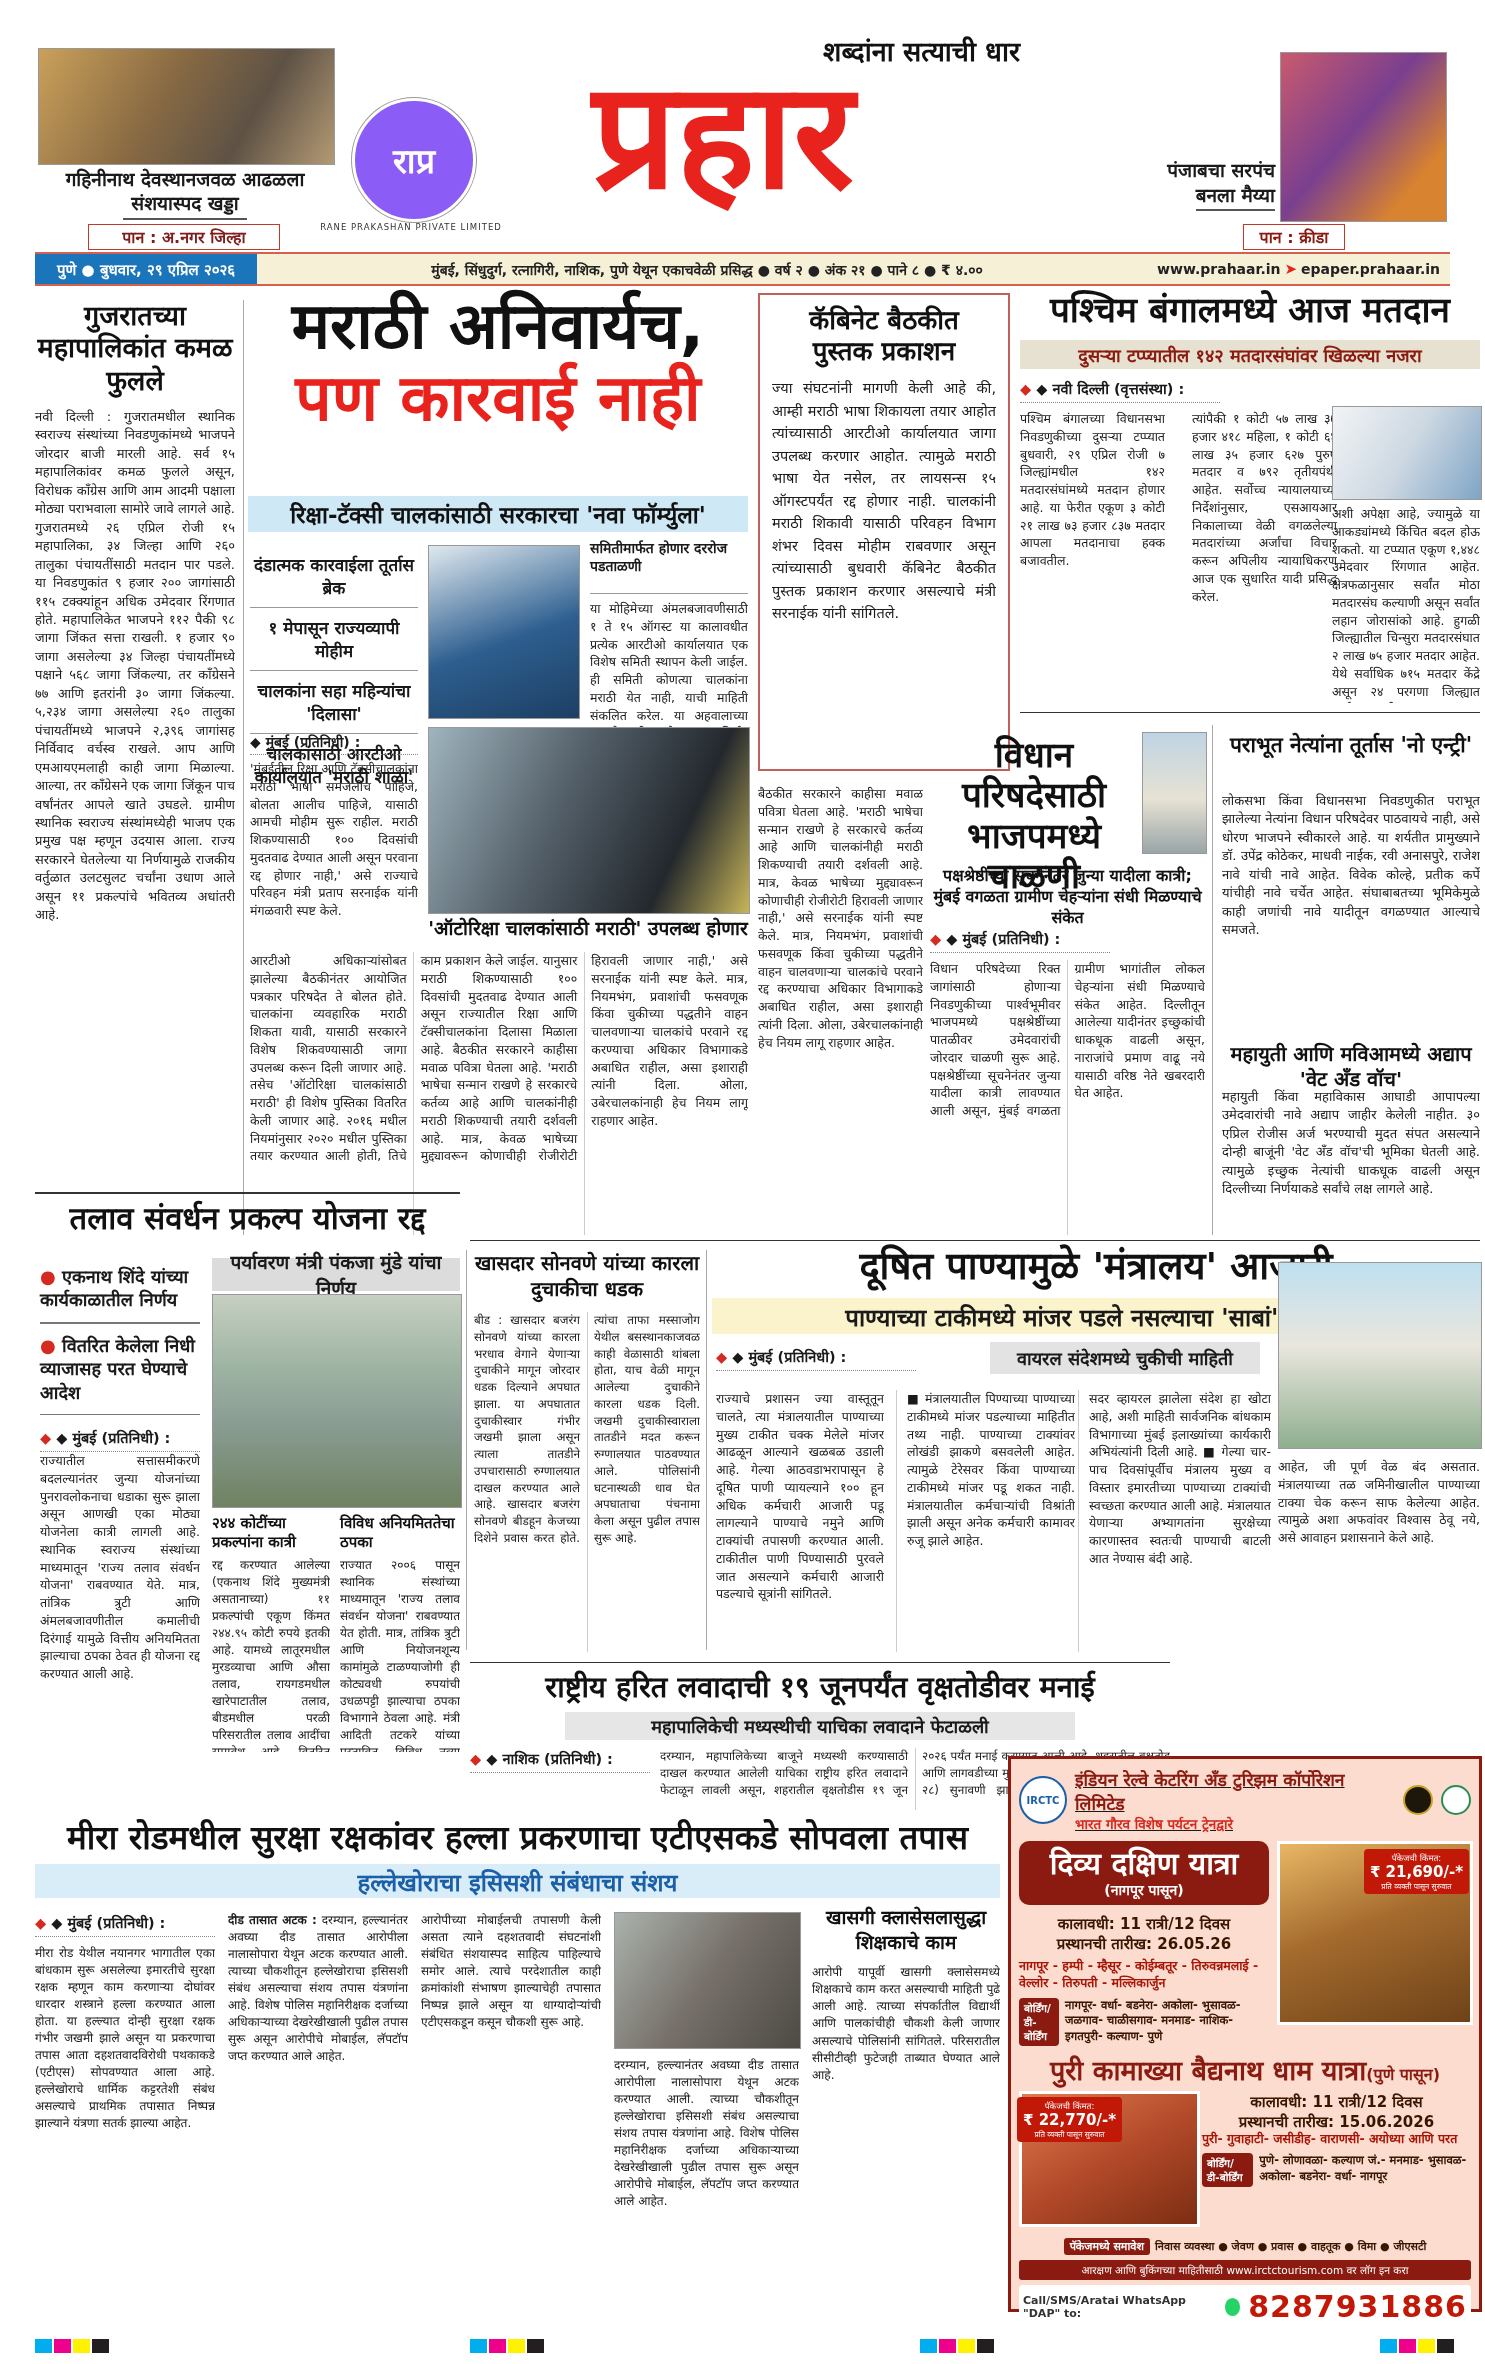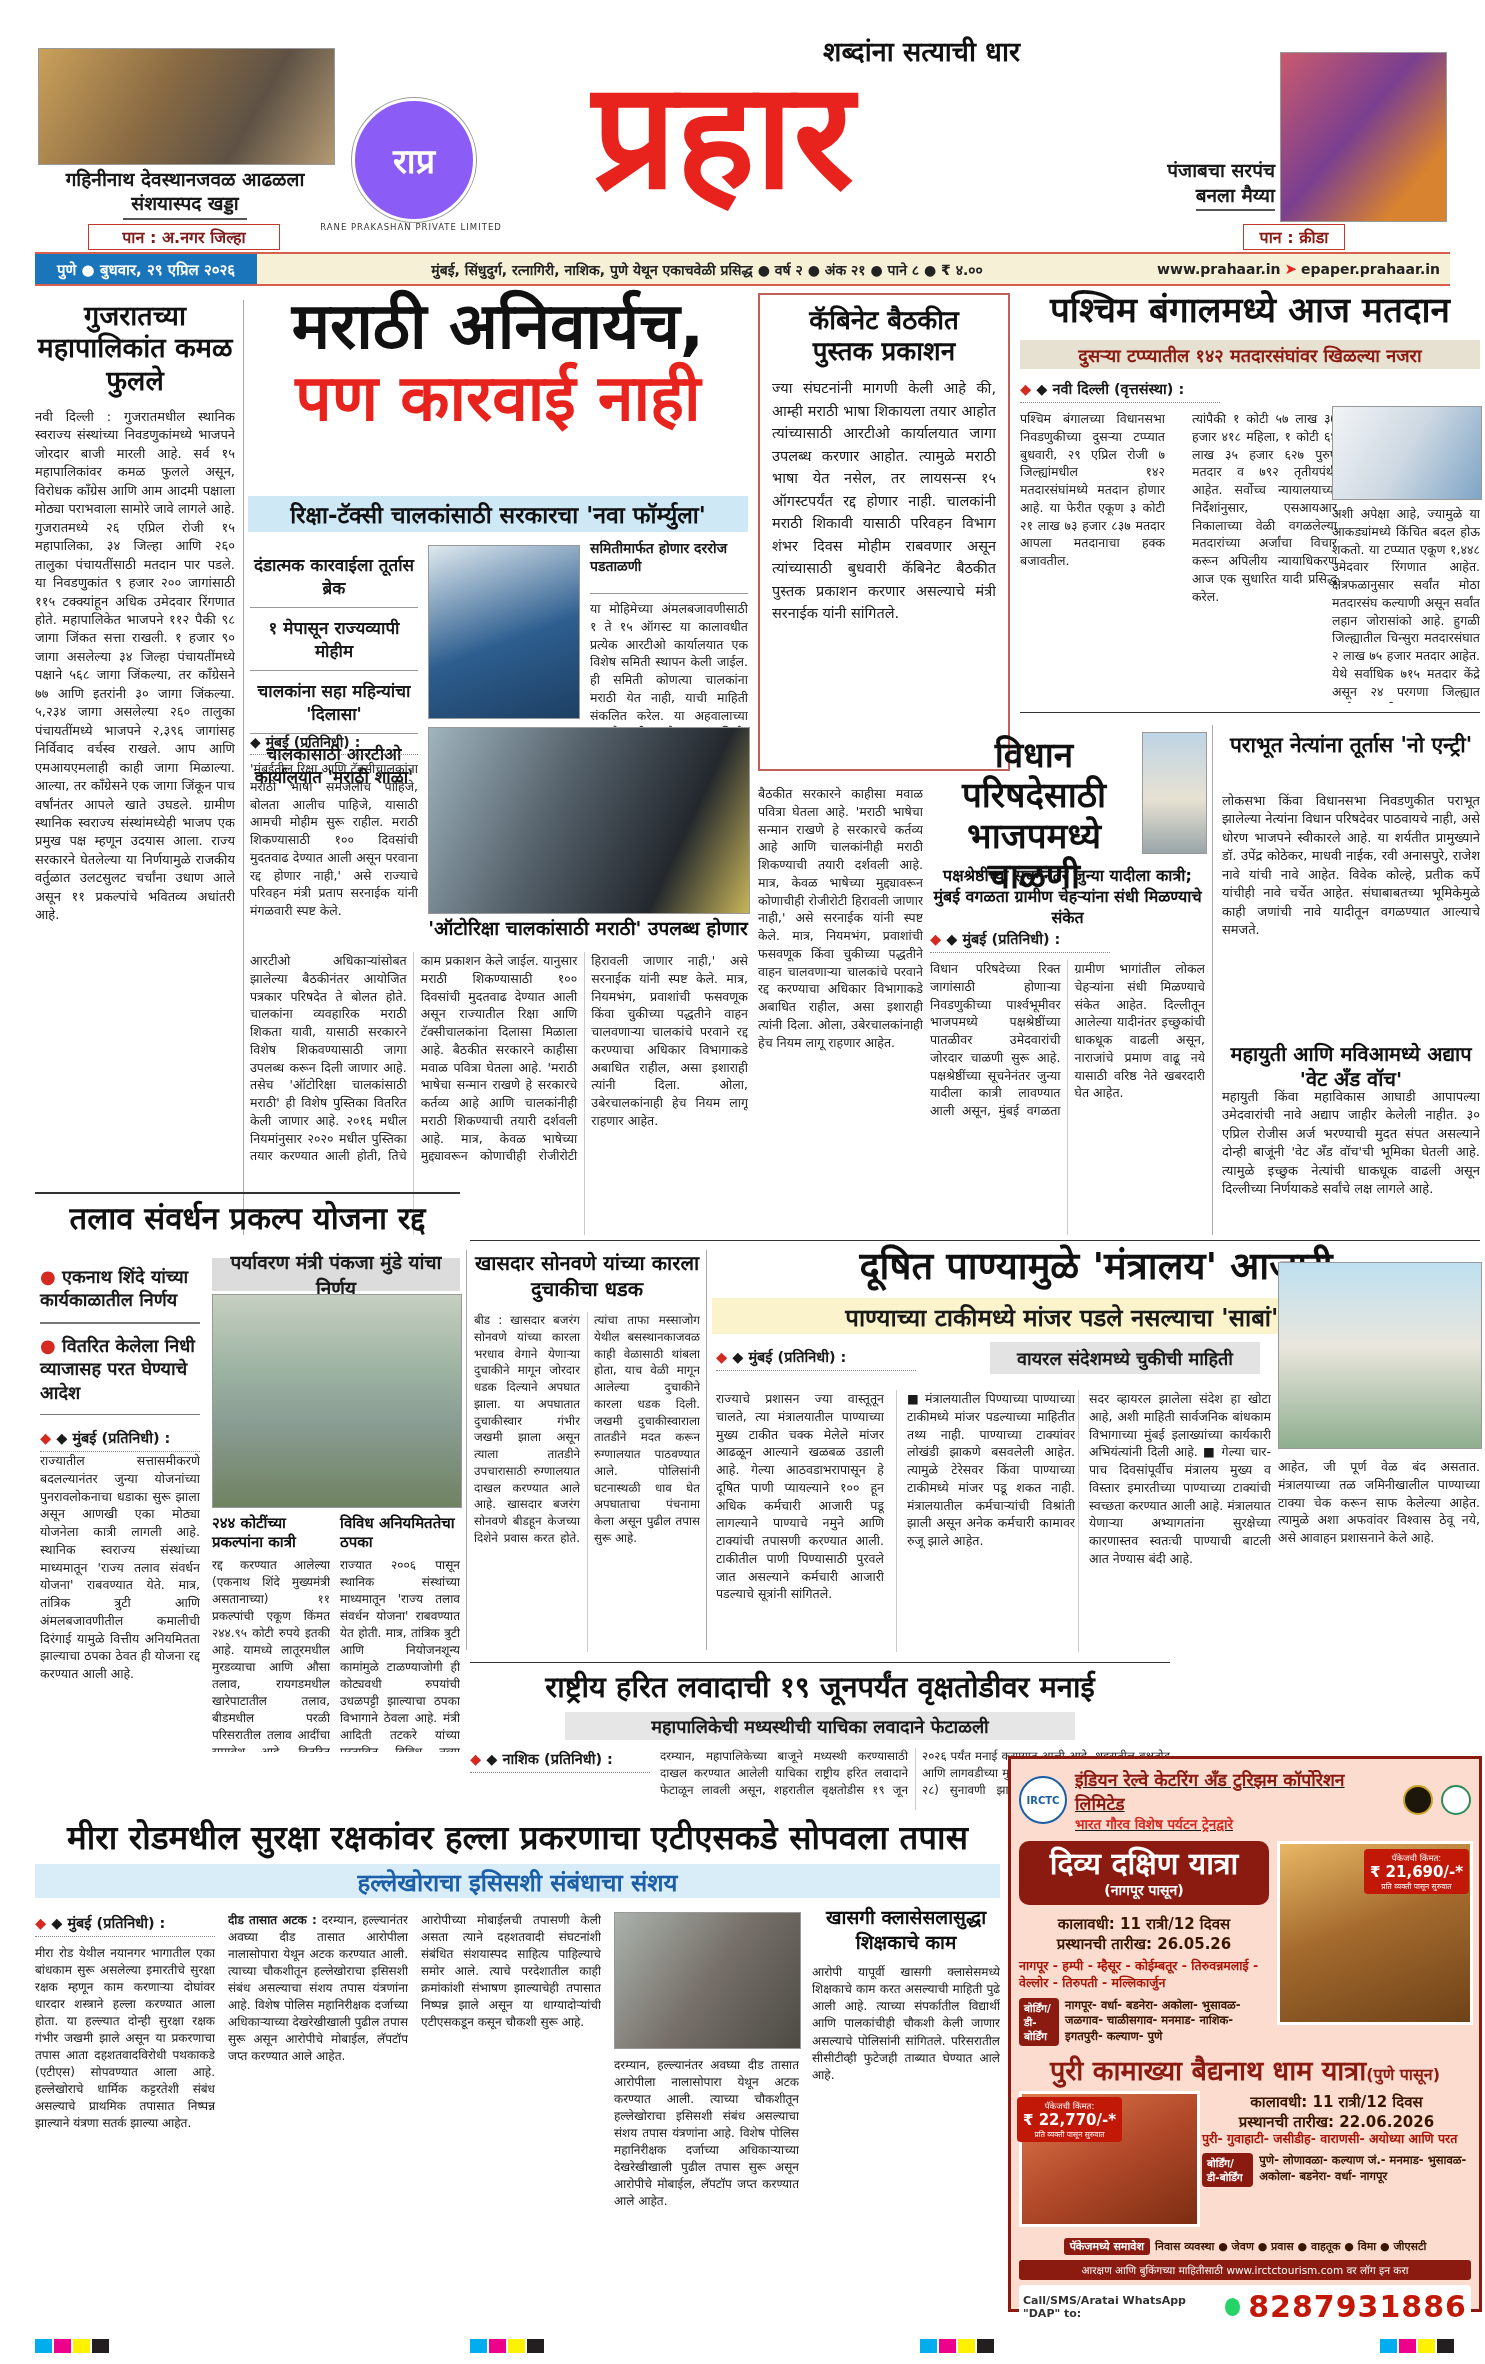--- a/index.html
+++ b/index.html
@@ -240,21 +240,21 @@
       <div style="position:relative;width:175px;">
         <div class="photo" style="width:175px;height:130px;background:linear-gradient(150deg,#e07b4f,#b34a2a 50%,#7c2d12);border:3px solid #fff;"></div>
         <div style="position:absolute;left:-2px;top:6px;background:#c21807;color:#fff;padding:3px 6px;border-radius:4px;text-align:center;">
           <div style="font-size:8.5px;">पॅकेजची किंमत:</div>
           <div style="font-weight:bold;font-size:15px;">₹ 22,770/-*</div>
           <div style="font-size:7.5px;">प्रति व्यक्ती पासून सुरुवात</div>
         </div>
       </div>
       <div style="flex:1;">
         <div class="adlab">कालावधी: 11 रात्री/12 दिवस</div>
-        <div class="adlab">प्रस्थानची तारीख: 22.06.2026</div>
+        <div class="adlab">प्रस्थानची तारीख: 15.06.2026</div>
         <div class="advred" style="font-size:12.5px;margin-top:0;line-height:1.35;">पुरी- गुवाहाटी- जसीडीह- वाराणसी- अयोध्या आणि परत</div>
         <div style="display:flex;gap:6px;margin-top:5px;">
           <div style="background:#8b1a10;color:#fff;font-weight:bold;font-size:10.5px;padding:3px 5px;border-radius:4px;height:fit-content;">बोर्डिंग/ डी-बोर्डिंग</div>
           <div style="font-size:11.5px;font-weight:bold;color:#3a1500;line-height:1.35;">पुणे- लोणावळा- कल्याण जं.- मनमाड- भुसावळ- अकोला- बडनेरा- वर्धा- नागपूर</div>
         </div>
       </div>
     </div>
 
     <div style="margin-top:8px;text-align:center;">
       <span style="background:#8b1a10;color:#fff;font-weight:bold;font-size:11px;padding:2px 6px;border-radius:3px;">पॅकेजमध्ये समावेश</span>

